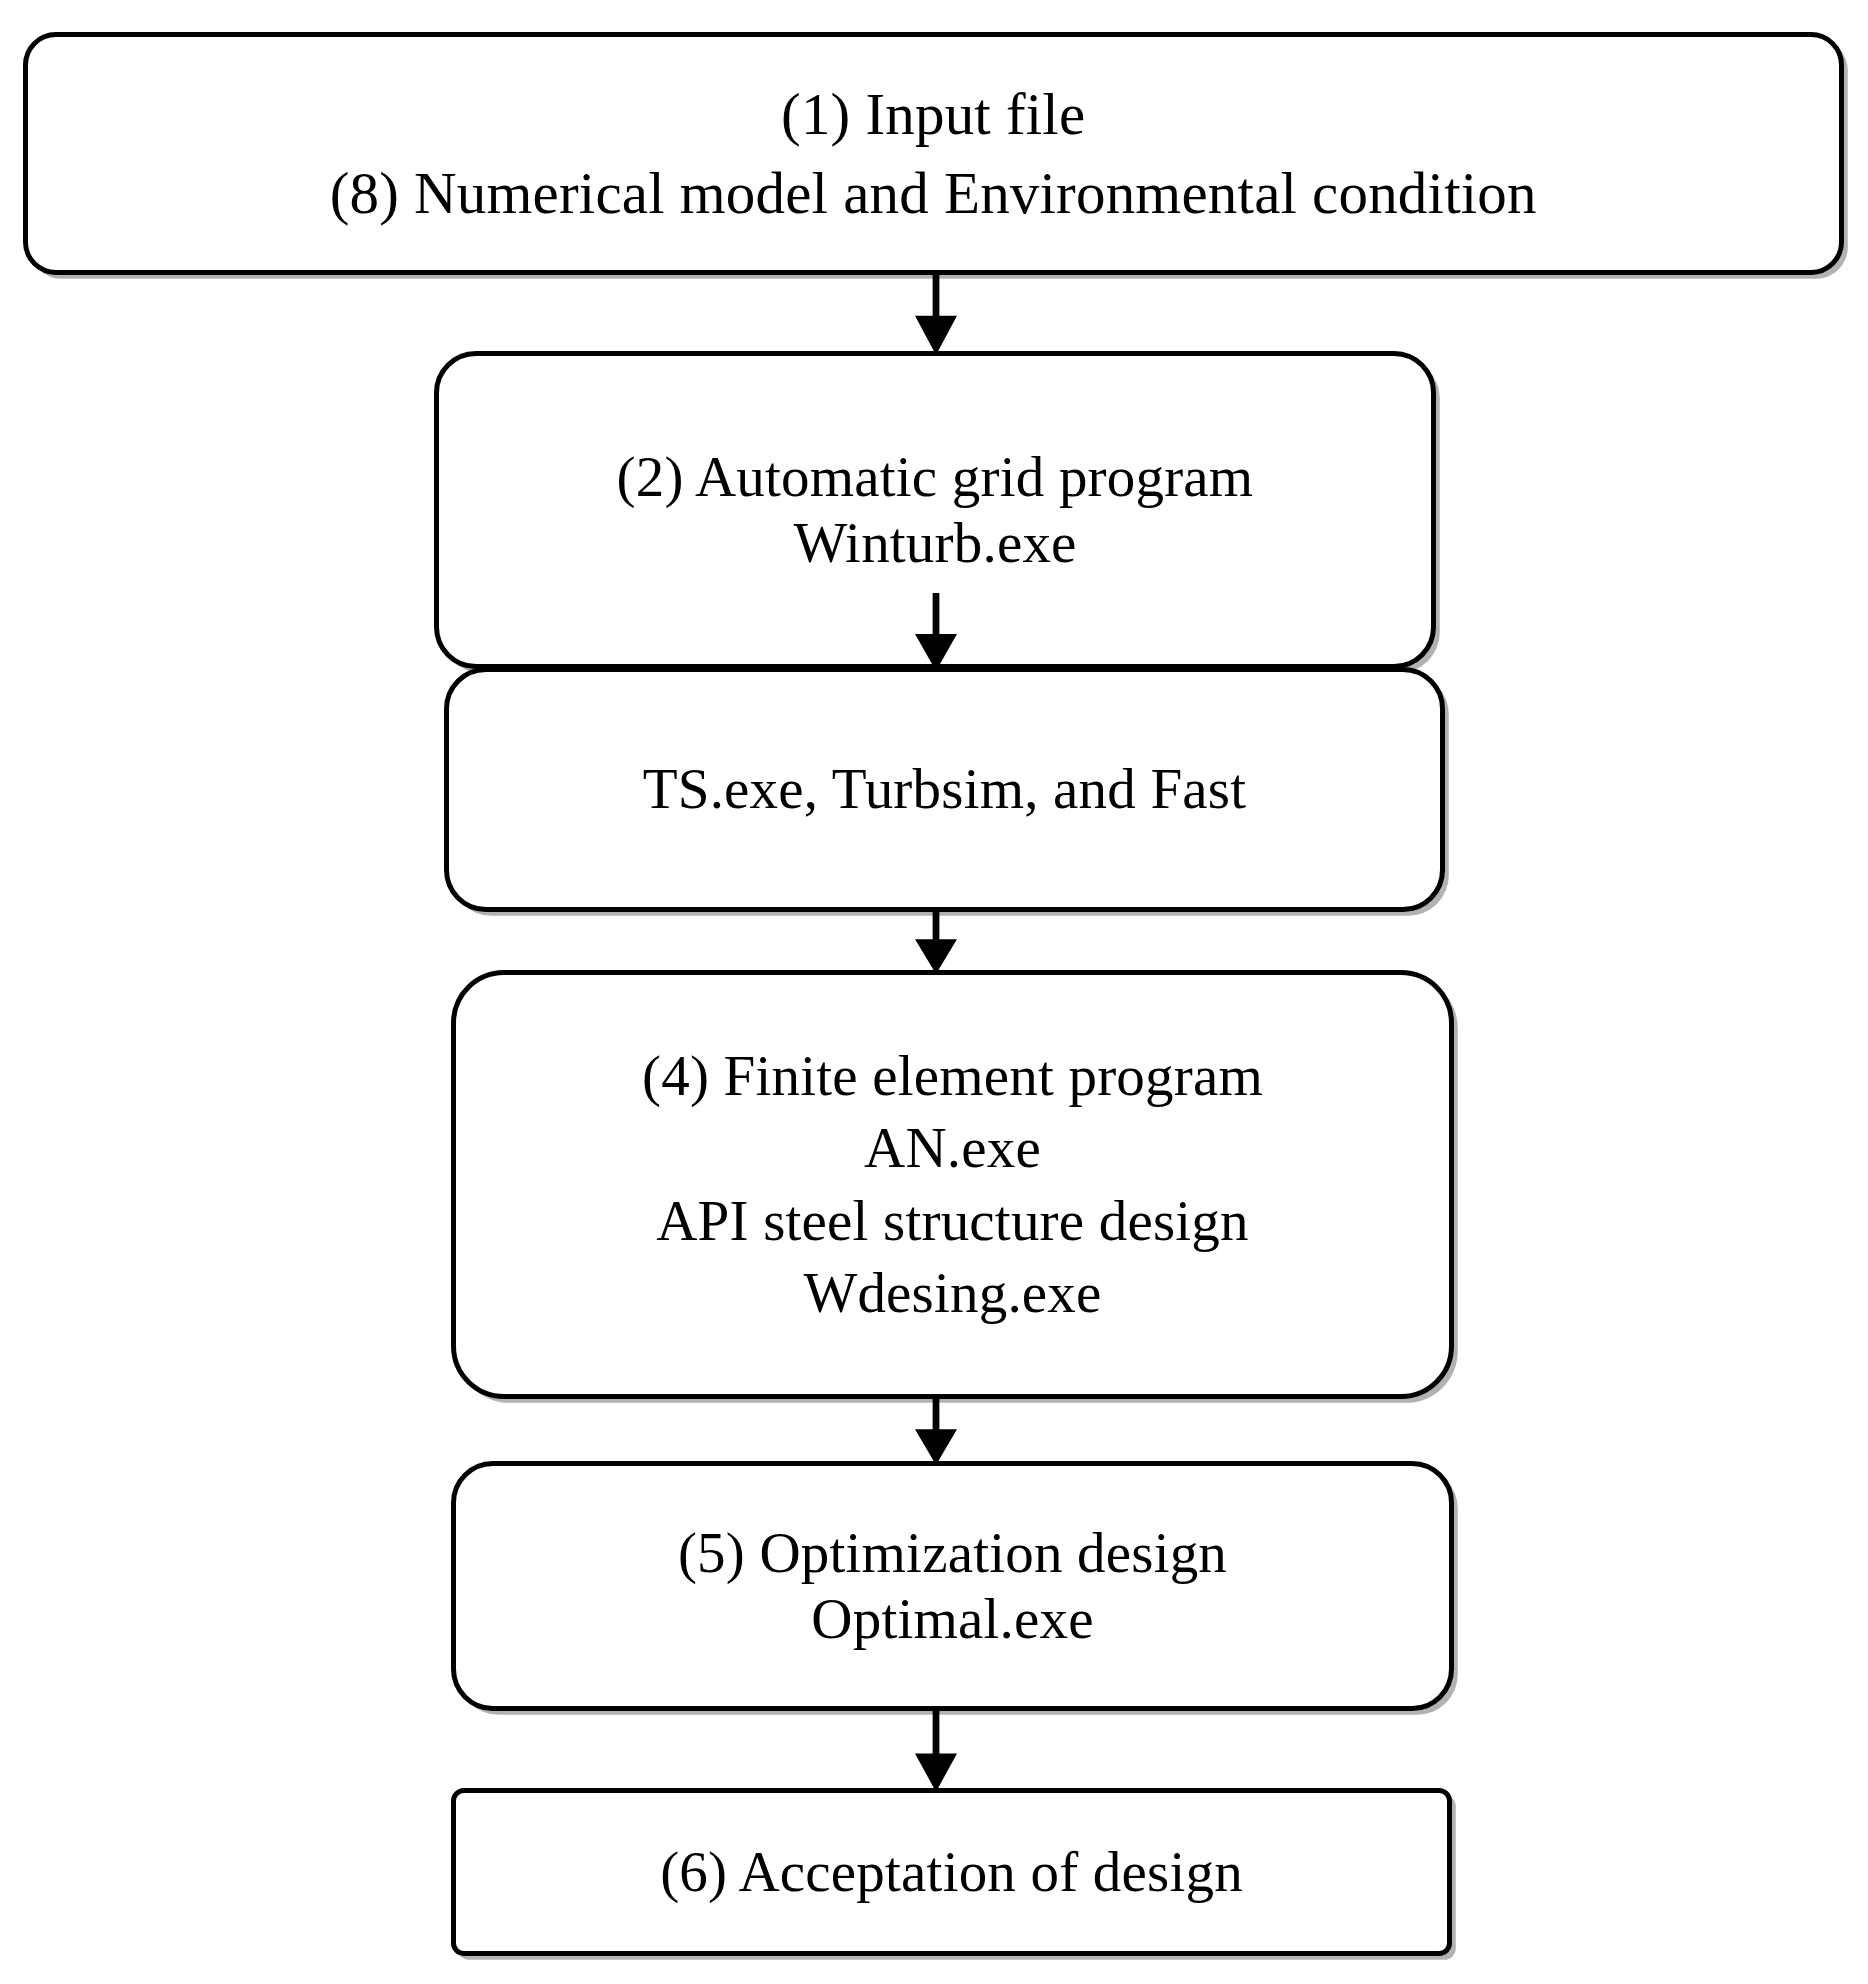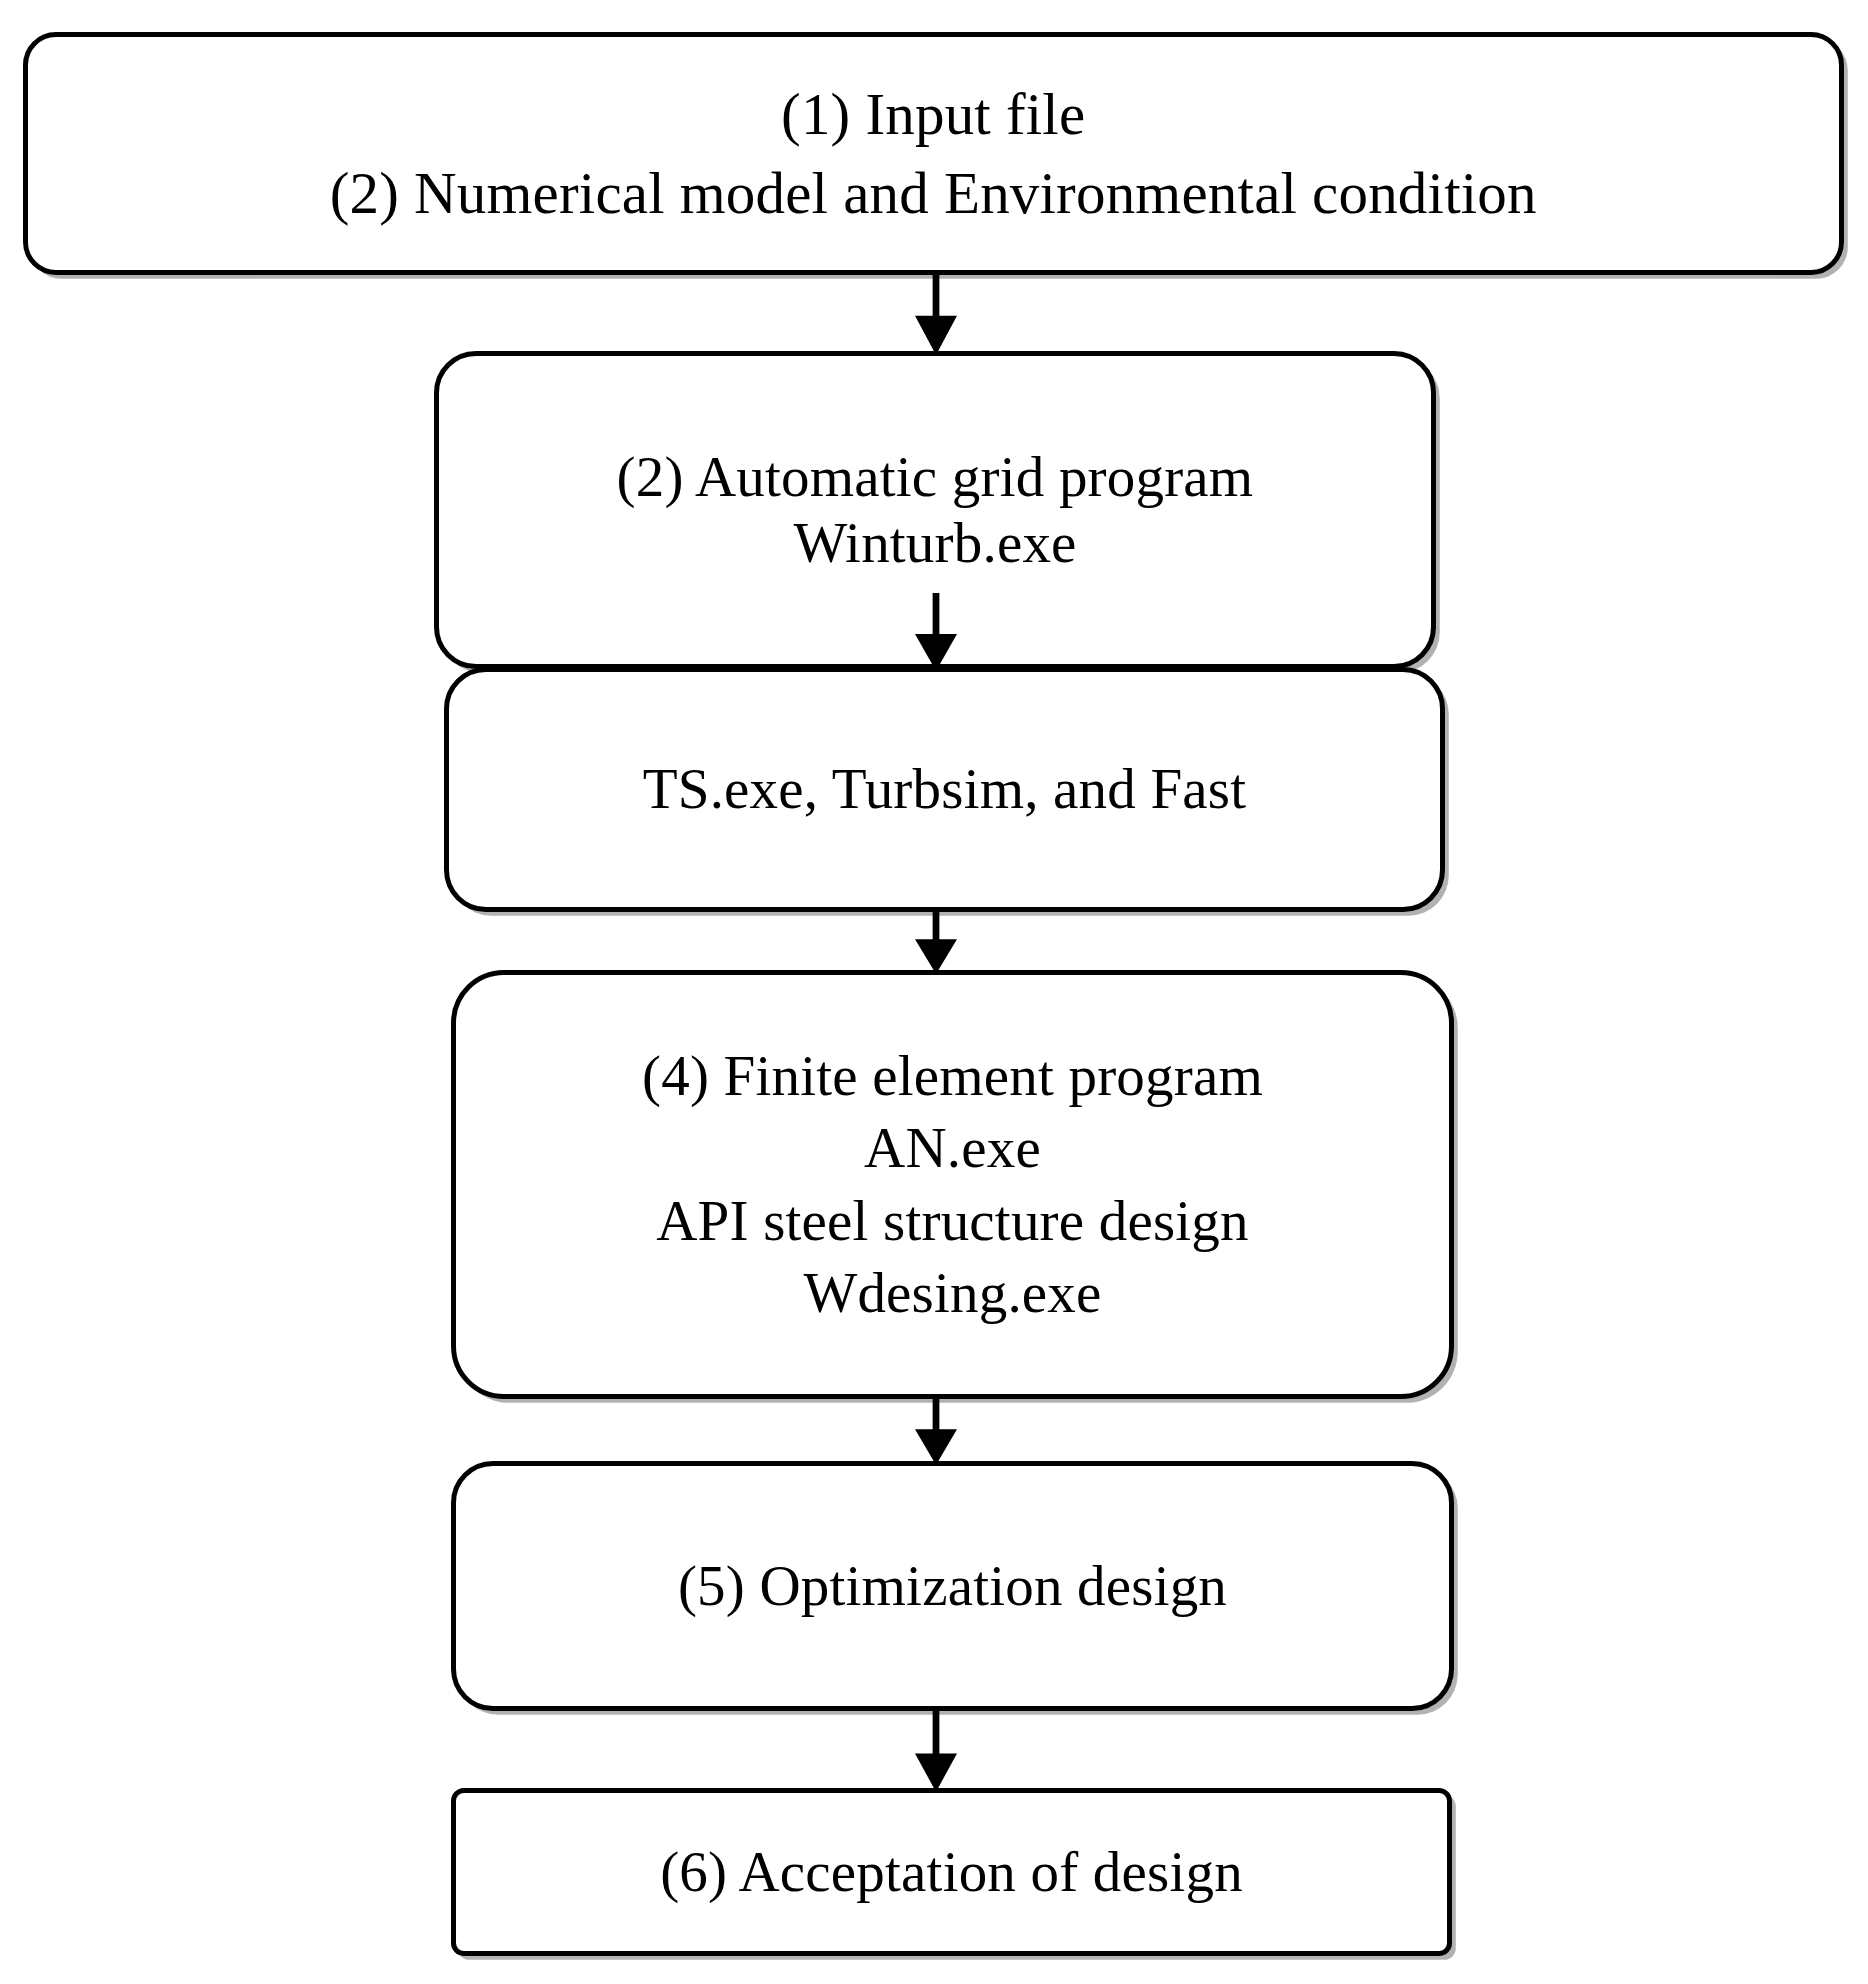--- a/index.html
+++ b/index.html
@@ -72,21 +72,21 @@
   #arrow-4 { left: 909px; top: 1396px; height: 69px; }
   #arrow-5 { left: 909px; top: 1708px; height: 84px; }
 </style>
 </head>
 <body>
 
 <div id="canvas">
 
   <div class="node" id="node-1">
     <span class="line l1">(1) Input file</span>
-    <span class="line l2">(2) Numerical model and Environmental condition</span>
+    <span class="line l2">(8) Numerical model and Environmental condition</span>
   </div>
 
   <div class="arrow" id="arrow-1">
     <svg viewBox="0 0 72 110" preserveAspectRatio="none" aria-hidden="true">
       <line x1="36" y1="0" x2="36" y2="78" stroke="#000000" stroke-width="9"></line>
       <polygon points="36,110 8,58 64,58" fill="#000000"></polygon>
     </svg>
   </div>
 
   <div class="node" id="node-2">
@@ -121,20 +121,21 @@
 
   <div class="arrow" id="arrow-4">
     <svg viewBox="0 0 72 91" preserveAspectRatio="none" aria-hidden="true">
       <line x1="36" y1="0" x2="36" y2="60" stroke="#000000" stroke-width="9"></line>
       <polygon points="36,91 8,44 64,44" fill="#000000"></polygon>
     </svg>
   </div>
 
   <div class="node" id="node-5">
     <span class="line">(5) Optimization design</span>
+    <span class="line">Optimal.exe</span>
   </div>
 
   <div class="arrow" id="arrow-5">
     <svg viewBox="0 0 72 111" preserveAspectRatio="none" aria-hidden="true">
       <line x1="36" y1="0" x2="36" y2="78" stroke="#000000" stroke-width="9"></line>
       <polygon points="36,111 8,60 64,60" fill="#000000"></polygon>
     </svg>
   </div>
 
   <div class="node" id="node-6">

